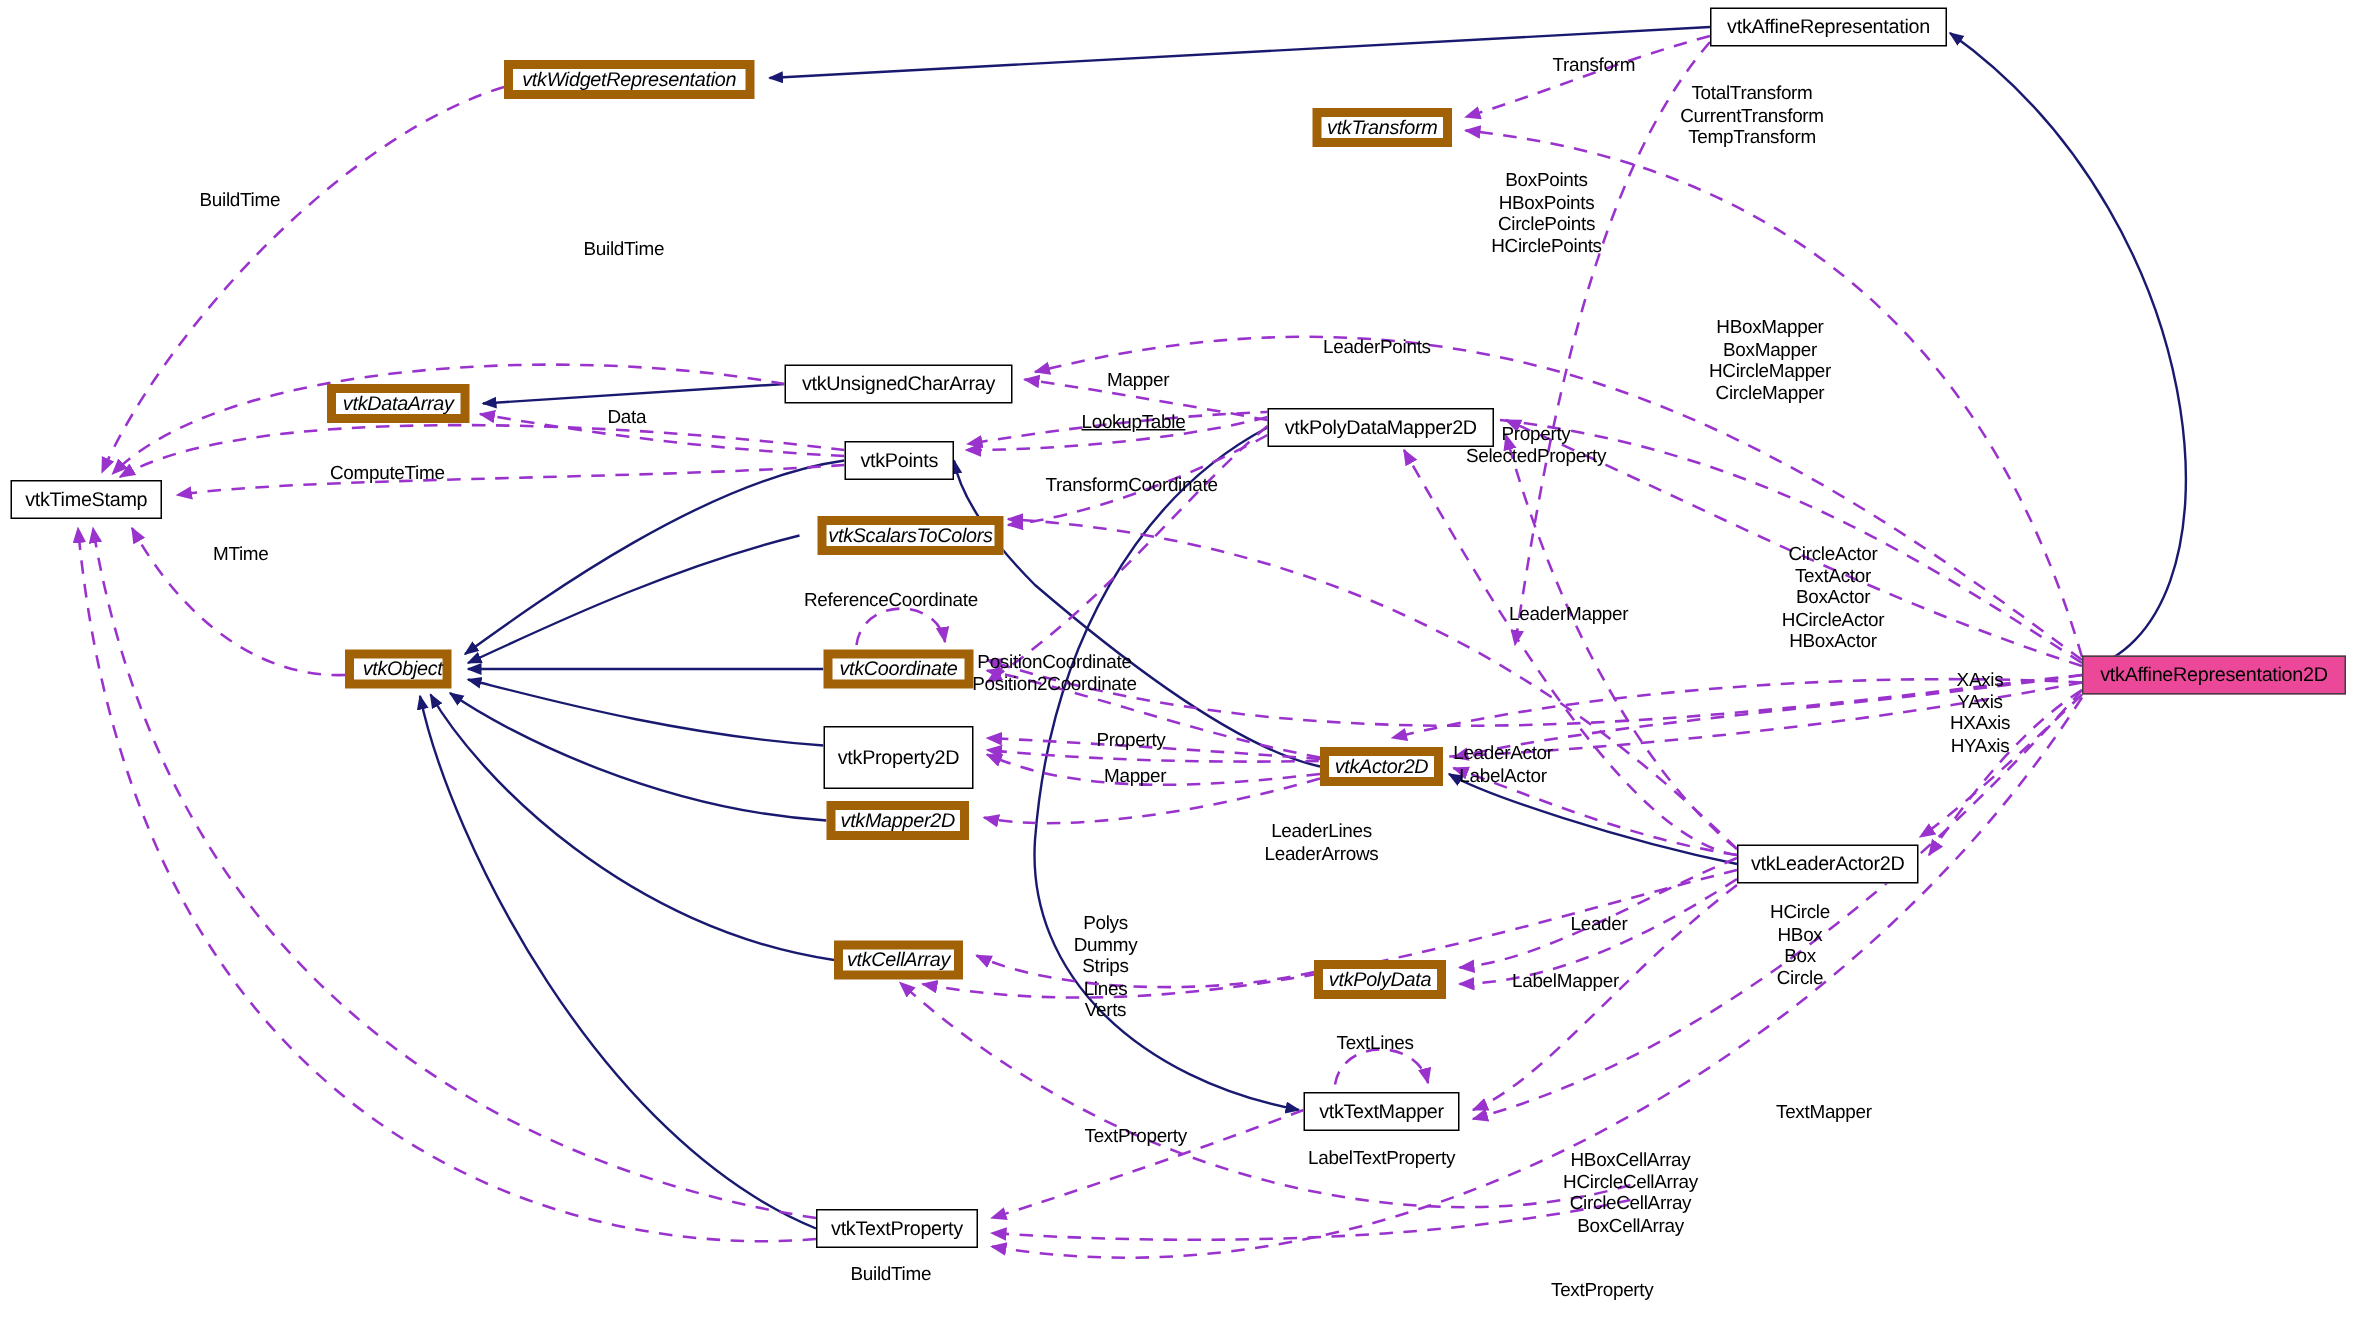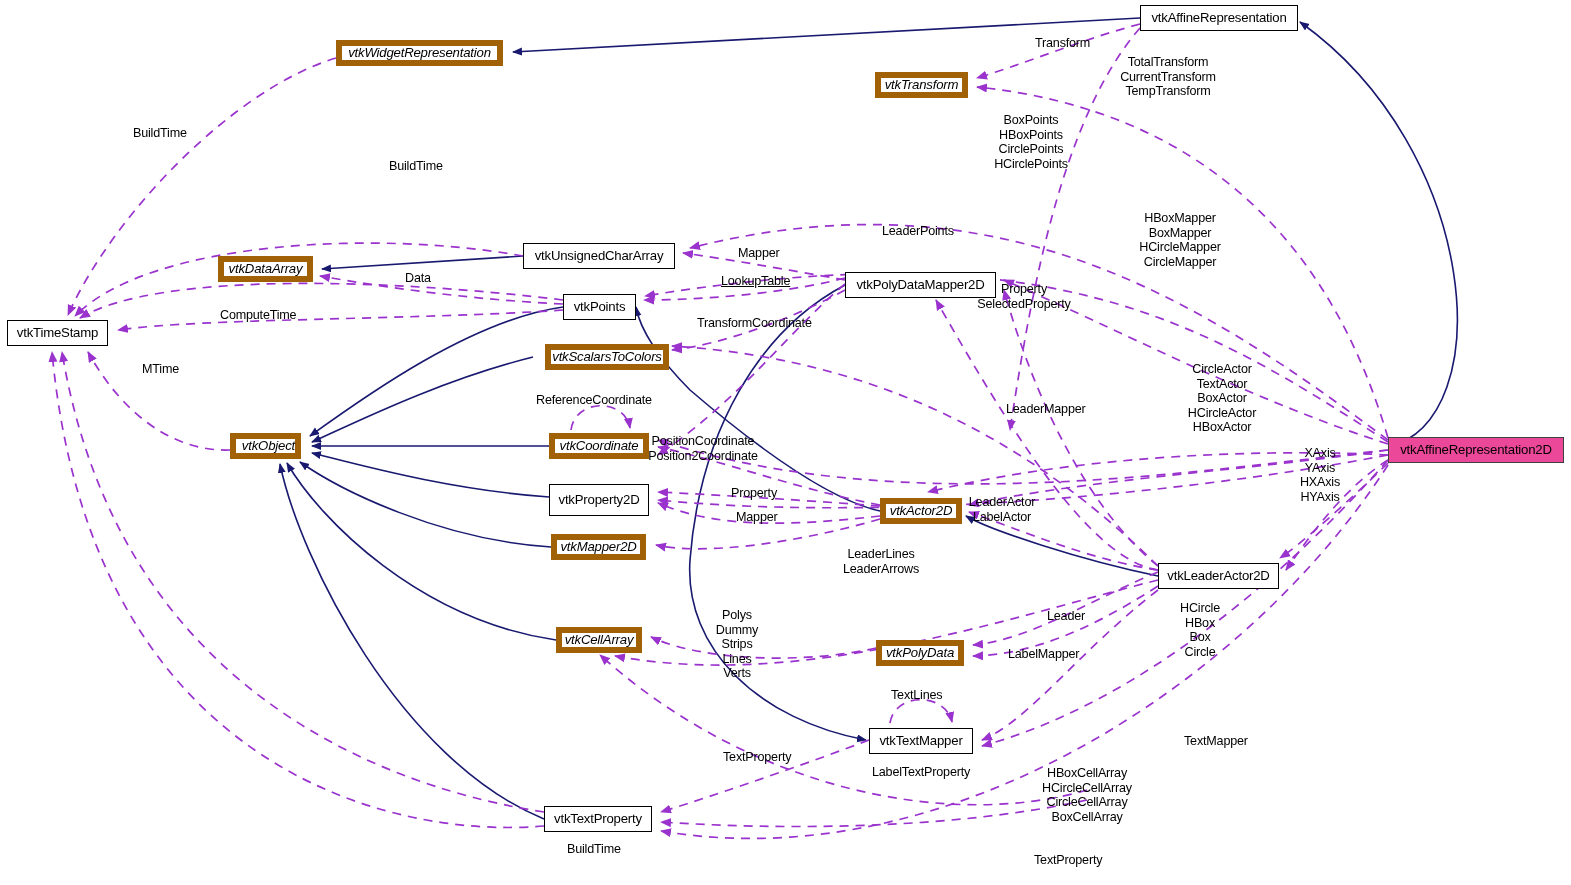--- a/index.html
+++ b/index.html
@@ -162,21 +162,21 @@
       </div>
       <div class="node red" style="left: 549px; top: 433px; width: 100px; height: 26px;">
         <span>vtkCoordinate</span>
       </div>
       <div class="node red" style="left: 230px; top: 433px; width: 71px; height: 26px; justify-content: flex-end;">
         <span>vtkObject</span>
       </div>
       <div class="node current" style="left: 1388px; top: 437px; width: 176px; height: 26px;">
         <span>vtkAffineRepresentation2D</span>
       </div>
-      <div class="node" style="left: 549px; top: 484px; width: 100px; height: 32px;">
+      <div class="node" style="left: 549px; top: 484px; width: 100px; height: 42px;">
         <span>vtkProperty2D</span>
       </div>
       <div class="node red" style="left: 880px; top: 498px; width: 82px; height: 26px;">
         <span>vtkActor2D</span>
       </div>
       <div class="node red" style="left: 551px; top: 534px; width: 95px; height: 26px;">
         <span>vtkMapper2D</span>
       </div>
       <div class="node" style="left: 1158px; top: 563px; width: 121px; height: 26px;">
         <span>vtkLeaderActor2D</span>

